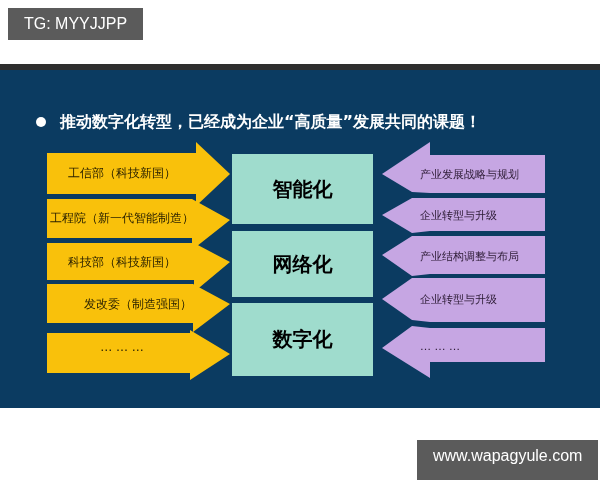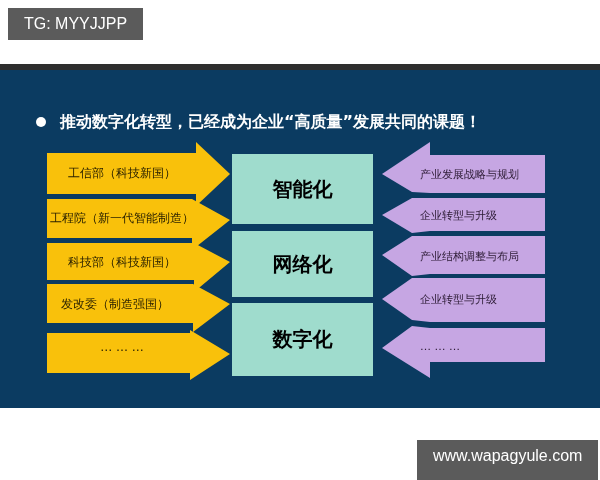--- a/index.html
+++ b/index.html
@@ -44,21 +44,21 @@
   <polygon fill="#c6a6e3" points="545,155 430,155 430,142 382,174 412,192 430,193 545,193"></polygon>
   <polygon fill="#c6a6e3" points="545,198 430,198 412,198 382,215 412,233 430,231 545,231"></polygon>
   <polygon fill="#c6a6e3" points="545,236 430,236 412,236 382,255 412,276 430,274 545,274"></polygon>
   <polygon fill="#c6a6e3" points="545,278 430,278 412,278 382,299 412,320 430,322 545,322"></polygon>
   <polygon fill="#c6a6e3" points="545,328 430,328 412,326 382,348 430,378 430,362 545,362"></polygon>
 </svg>
 
 <div class="ylabel" style="left:47px; top:165px; width:150px;">工信部（科技新国）</div>
 <div class="ylabel" style="left:47px; top:210px; width:150px;">工程院（新一代智能制造）</div>
 <div class="ylabel" style="left:47px; top:254px; width:150px;">科技部（科技新国）</div>
-<div class="ylabel" style="left:40px; top:296px; width:150px;">发改委（制造强国）</div>
+<div class="ylabel" style="left:63px; top:296px; width:150px;">发改委（制造强国）</div>
 <div class="ylabel" style="left:47px; top:340px; width:150px;">… … …</div>
 
 <div class="center-box" style="top:154px; height:70px;">智能化</div>
 <div class="center-box" style="top:231px; height:66px;">网络化</div>
 <div class="center-box" style="top:303px; height:73px;">数字化</div>
 
 <div class="plabel" style="left:420px; top:167px; width:125px;">产业发展战略与规划</div>
 <div class="plabel" style="left:420px; top:208px; width:125px;">企业转型与升级</div>
 <div class="plabel" style="left:420px; top:249px; width:125px;">产业结构调整与布局</div>
 <div class="plabel" style="left:420px; top:292px; width:125px;">企业转型与升级</div>

